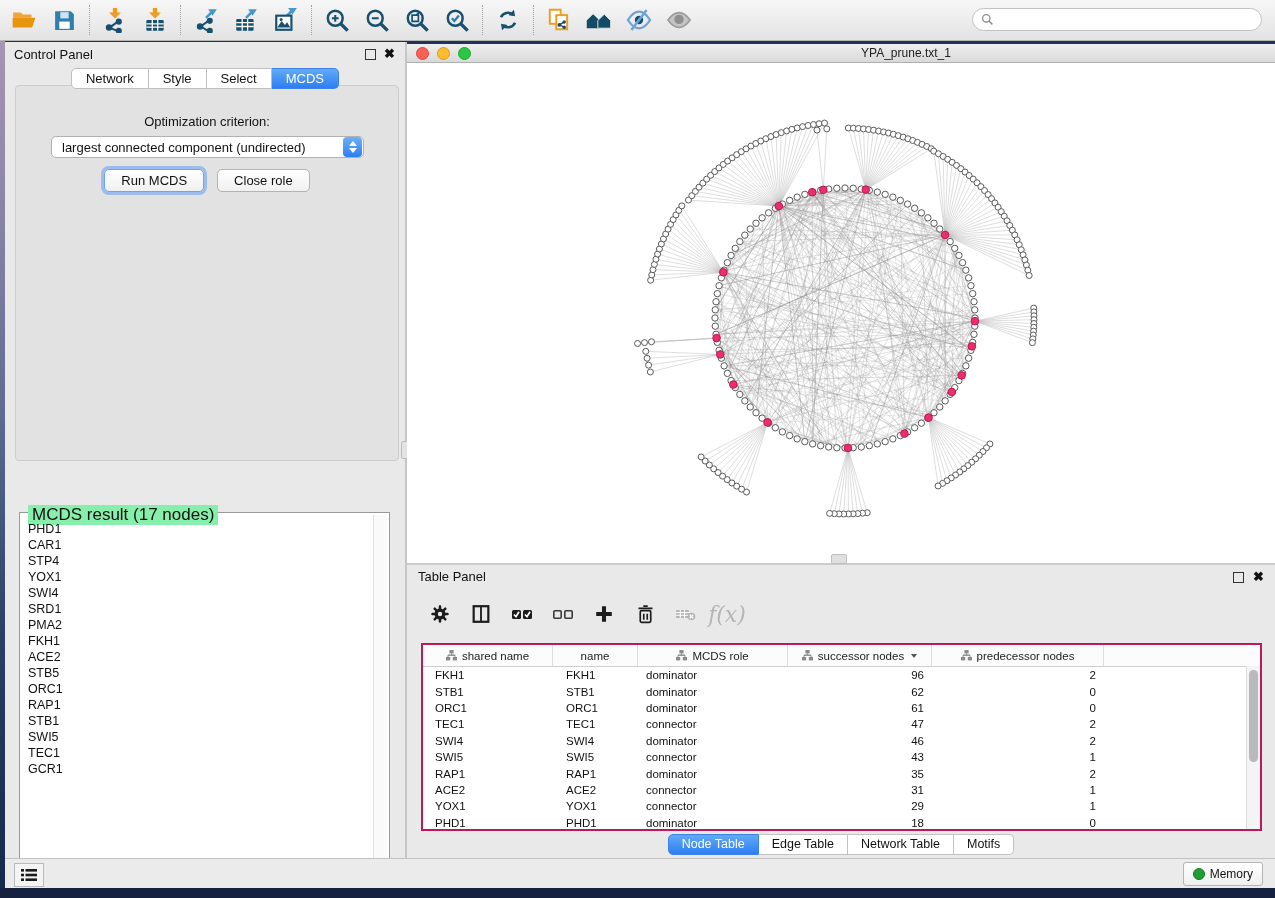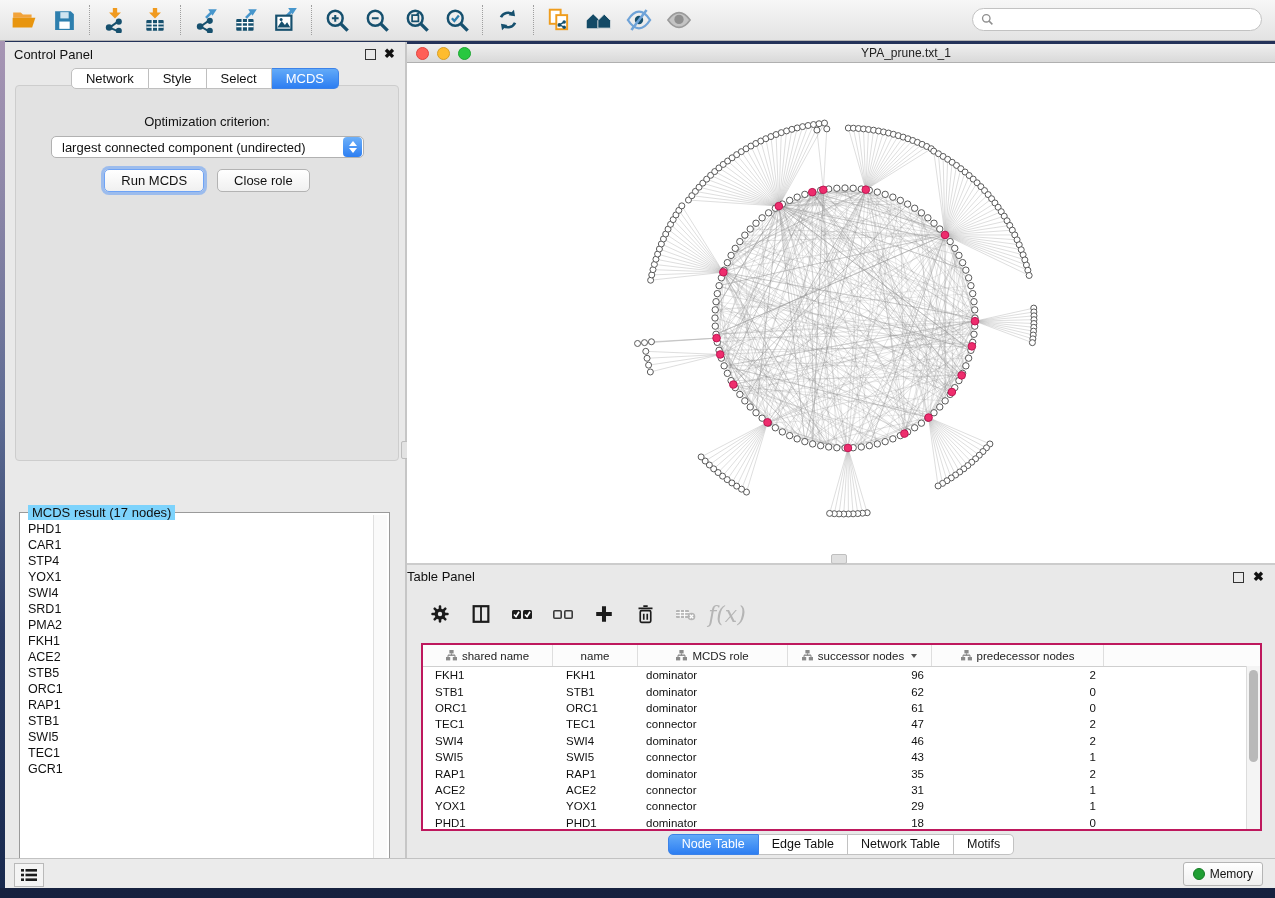--- a/index.html
+++ b/index.html
@@ -43,36 +43,36 @@
   .dropdown .dval{flex:1;font-size:13px;padding-left:10px;color:#111;white-space:nowrap;}
   .dstep{width:19px;height:20px;margin-right:1px;border-radius:4px;background:linear-gradient(#6db0f9,#2d7ef2);
     display:flex;flex-direction:column;align-items:center;justify-content:center;gap:2px;}
   .arr-up{width:0;height:0;border-left:4px solid transparent;border-right:4px solid transparent;border-bottom:5px solid #fff;}
   .arr-dn{width:0;height:0;border-left:4px solid transparent;border-right:4px solid transparent;border-top:5px solid #fff;}
   .btn-row{position:absolute;left:0;top:83px;width:100%;display:flex;justify-content:center;gap:13px;}
   .mac-btn{height:21px;line-height:21px;padding:0 16px;background:linear-gradient(#ffffff,#f0f0f0);
     border:1px solid #b3b3b3;border-radius:5px;font-size:13px;color:#111;}
   .mac-btn.focus{box-shadow:0 0 0 3px rgba(110,163,245,.6);border-color:#6ea3f5;}
   .result-box{position:absolute;left:14px;top:470px;width:369px;height:368px;background:#fff;border:1px solid #9a9a9a;}
-  .result-title{position:absolute;left:8px;top:-8px;background:#7dd3fc;padding:0 4px;font-size:13px;color:#111;}
+  .result-title{position:absolute;left:8px;top:-8px;background:#86efac;padding:0 4px;font-size:17px;color:#111;}
   .result-list{position:absolute;left:2px;top:8px;right:16px;bottom:2px;overflow:hidden;}
   .result-item{font-size:12.5px;line-height:16px;padding-left:6px;color:#111;}
   .result-scroll{position:absolute;right:2px;top:2px;width:13px;bottom:2px;background:#fafafa;border-left:1px solid #e0e0e0;}
   
   .net-window{position:absolute;left:407px;top:44px;width:868px;height:501px;}
   .net-title{height:19px;background:linear-gradient(#efefef,#d9d9d9);border-bottom:1px solid #b0b0b0;
     font-size:12px;line-height:19px;color:#222;text-align:center;position:relative;padding-left:130px;box-sizing:border-box;}
   .lights{position:absolute;left:9px;top:3px;display:flex;gap:8px;}
   .light{width:13px;height:13px;border-radius:50%;}
   .net-content{height:500px;background:#fff;position:relative;}
   .h-splitter{position:absolute;left:407px;top:563px;width:868px;height:2px;background:#cccccc;}
   .h-handle{position:absolute;left:831px;top:554px;width:14px;height:8px;background:#e0e0e0;border:1px solid #bfbfbf;border-radius:2px;}
   
   .table-panel{position:absolute;left:407px;top:565px;width:868px;height:293px;background:#e9e9e9;}
-  .tp-head{height:24px;line-height:24px;font-size:13px;color:#111;position:relative;}
+  .tp-head{height:24px;line-height:24px;font-size:13px;color:#111;padding-left:11px;position:relative;}
   .tp-toolbar{position:absolute;left:0;top:28px;height:42px;display:flex;align-items:center;padding-left:20px;gap:15px;}
   .tico{width:26px;height:26px;display:flex;align-items:center;justify-content:center;}
   .fx{font-family:"DejaVu Serif",serif;font-style:italic;font-size:22px;color:#b5b5b5;}
   .node-table{position:absolute;left:14px;top:78px;width:841px;height:188px;background:#fff;border:2px solid #be185d;box-sizing:border-box;overflow:hidden;}
   .nt-header{display:flex;height:21px;border-bottom:1px solid #cfcfcf;background:#fcfcfc;}
   .nt-hcell{box-sizing:border-box;border-right:1px solid #dedede;display:flex;align-items:center;justify-content:center;
     gap:5px;font-size:11.5px;color:#222;}
   .nt-hcell:last-child{border-right:none;}
   .sort-chev{width:0;height:0;border-left:3.5px solid transparent;border-right:3.5px solid transparent;border-top:4px solid #555;margin-left:2px;}
   .nt-row{display:flex;height:16.4px;align-items:center;}

